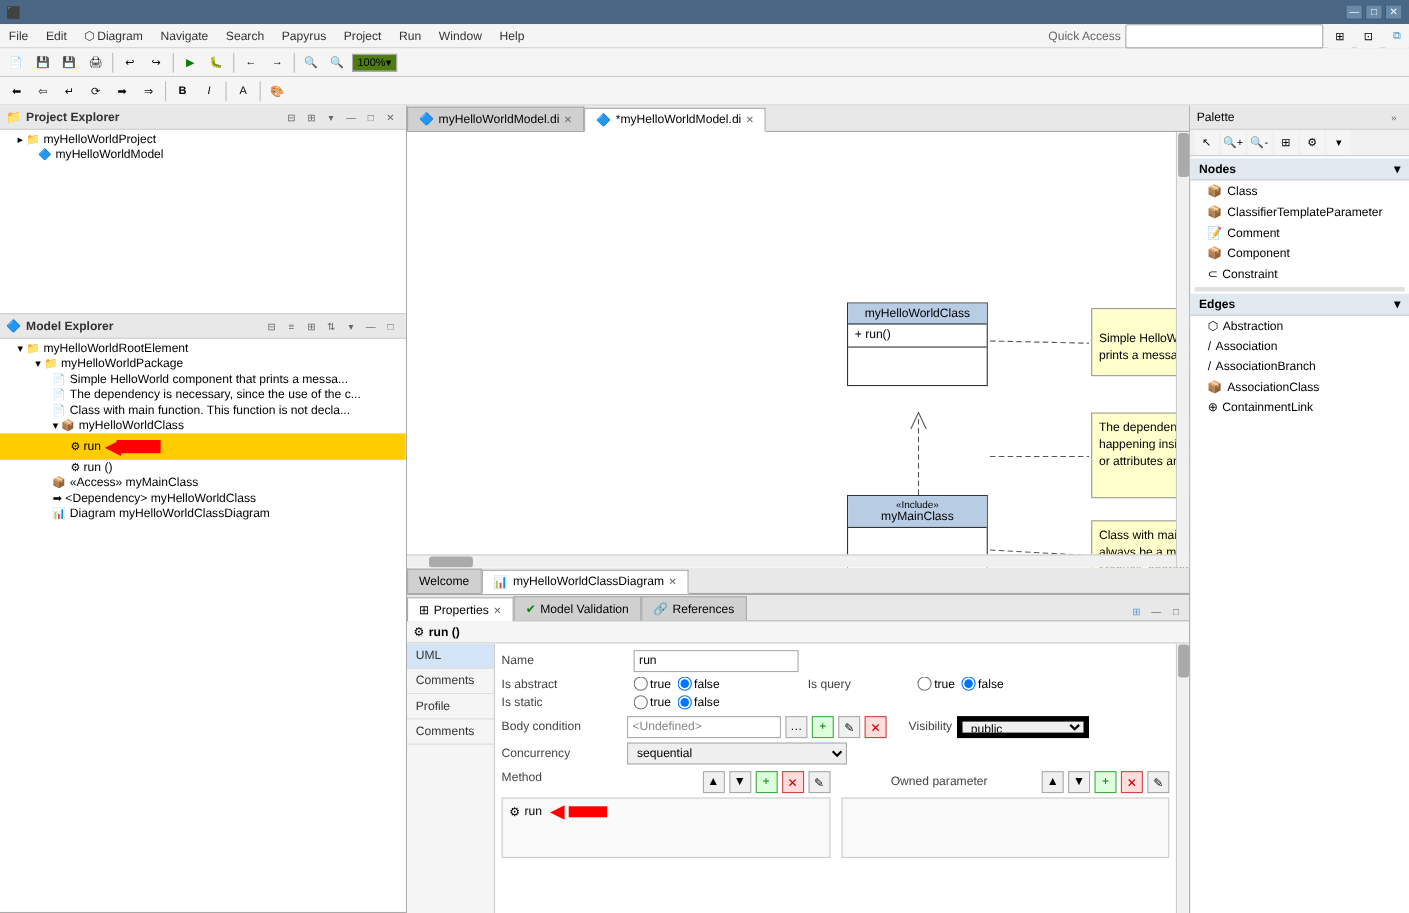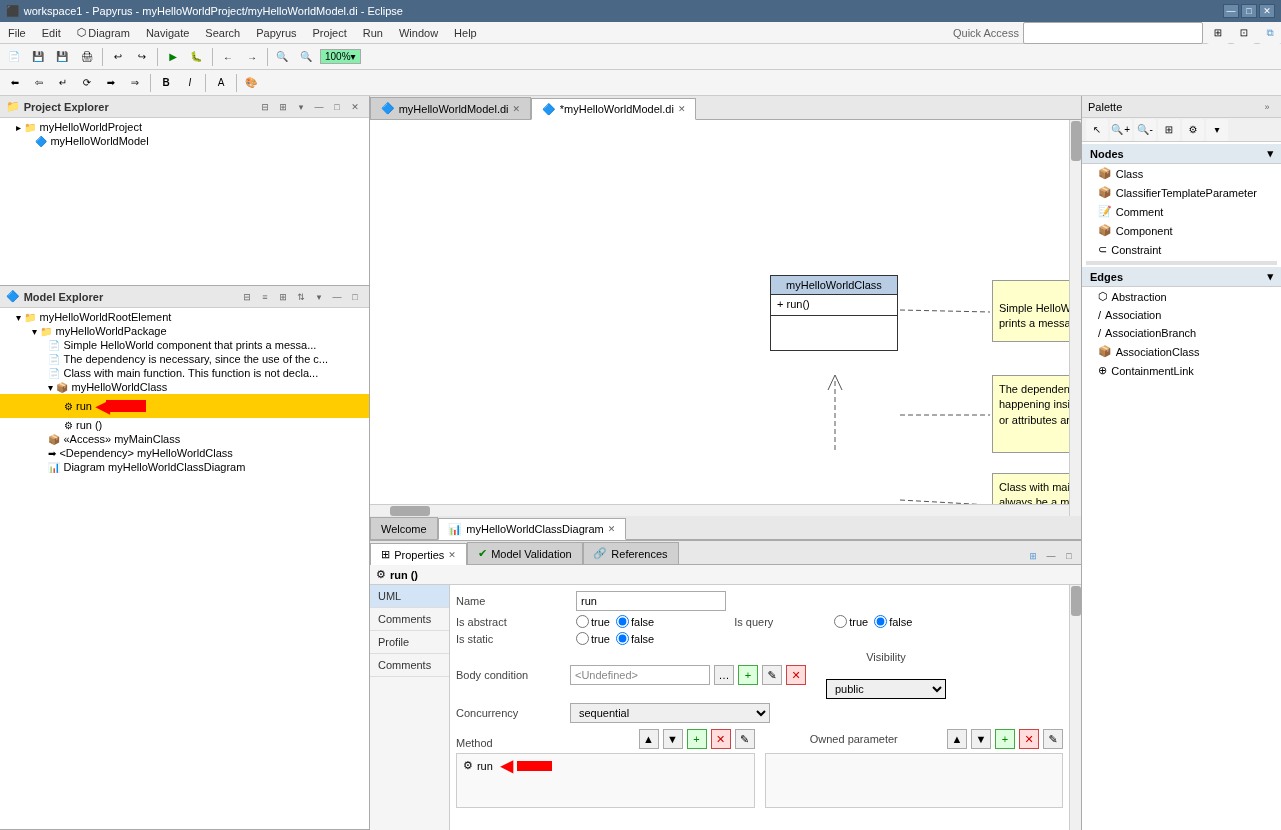--- a/index.html
+++ b/index.html
@@ -340,21 +340,20 @@
     }
     .btn-small.red { background: #ffdddd; border-color: #cc4444; color: #cc0000; }
     .btn-small.green { background: #ddffdd; border-color: #44aa44; color: #008800; }
   </style>
 </head>
 <body>
 
 <div class="title-bar">
   <div class="title-bar-left">
     <span>⬛</span>
-    <span>workspace1 - Papyrus - myHelloWorldProject/myHelloWorldModel.di - Eclipse</span>
   </div>
   <div class="title-bar-controls">
     <div class="title-btn">—</div>
     <div class="title-btn">□</div>
     <div class="title-btn">✕</div>
   </div>
 </div>
 
 <div class="menu-bar">
   <span class="menu-item">File</span>
@@ -389,21 +388,21 @@
   <div class="tb-btn">↪</div>
   <div class="toolbar-sep"></div>
   <div class="tb-btn" style="color:green;">▶</div>
   <div class="tb-btn" style="color:#555;">🐛</div>
   <div class="toolbar-sep"></div>
   <div class="tb-btn">←</div>
   <div class="tb-btn">→</div>
   <div class="toolbar-sep"></div>
   <div class="tb-btn">🔍</div>
   <div class="tb-btn">🔍</div>
-  <div style="border:1px solid #aaa; background:#86efac; padding:1px 4px; font-size:10px; display:flex; align-items:center;">100%▾</div>
+  <div style="border:1px solid #aaa; background:#4d7c0f; padding:1px 4px; font-size:10px; display:flex; align-items:center;">100%▾</div>
 </div>
 
 <div class="toolbar2">
   <div class="tb-btn">⬅</div>
   <div class="tb-btn">⇦</div>
   <div class="tb-btn">↵</div>
   <div class="tb-btn">⟳</div>
   <div class="tb-btn">➡</div>
   <div class="tb-btn">⇒</div>
   <div class="toolbar-sep"></div>
@@ -552,20 +551,29 @@
       <div class="uml-class" style="left:400px; top:155px; width:128px;">
         <div class="uml-class-header">
           <span>myHelloWorldClass</span>
         </div>
         <div class="uml-class-body">
           <span>+ run()</span>
         </div>
         <div class="uml-class-section" style="height:35px;"></div>
       </div>
 
+      <div class="uml-class" style="left:400px; top:330px; width:128px;">
+        <div class="uml-class-header">
+          <div style="font-size:9px;">«Include»</div>
+          <div>myMainClass</div>
+        </div>
+        <div class="uml-class-body" style="height:30px;"></div>
+        <div class="uml-class-section" style="height:30px;"></div>
+
+      </div>
 
       <div class="note-box" style="left:622px; top:160px; width:230px; height:62px; font-size:10px; white-space:pre-line;">
         <span>Simple HelloWorld component that
 prints a message in its "run" operation</span>
       </div>
 
       <div class="note-box" style="left:622px; top:255px; width:375px; height:78px; font-size:10px;">
         <span>The dependency is necessary, since the use of the class HelloWorld is happening inside the body (types appearing in the signature of operations or attributes are managed automatically).</span>
       </div>
 
@@ -680,42 +688,42 @@
             <div style="display:flex; align-items:center; gap:4px;">
               <span style="width:110px; color:#444;">Body condition</span>
               <div class="combo-input" style="width:140px; font-size:10px; color:#888;">
                 <span>&lt;Undefined&gt;</span>
               </div>
               <div class="btn-small">…</div>
               <div class="btn-small green">+</div>
               <div class="btn-small">✎</div>
               <div class="btn-small red">✕</div>
             </div>
-            <div style="display:flex; align-items:center; gap:16px;flex-direction:column;">
+            <div style="display:flex; align-items:center; gap:4px;">
               <span style="color:#444;">Visibility</span>
-              <select style="height:20px; border:1px solid #000000; padding:0 4px; width:120px;">
+              <select style="height:20px; border:5px solid #000000; padding:0 4px; width:120px;">
                 <option>public</option>
                 <option>private</option>
                 <option>protected</option>
               </select>
             </div>
           </div>
 
           <div style="display:flex; align-items:center; margin-bottom:6px;">
             <span style="width:110px; color:#444;">Concurrency</span>
             <select style="height:20px; border:1px solid #aaa; padding:0 4px; width:200px; margin-left:4px;">
               <option>sequential</option>
               <option>concurrent</option>
               <option>guarded</option>
             </select>
           </div>
 
           <div style="display:flex; gap:10px;">
             <div style="flex:1;">
-              <div style="display:flex; align-items:flex-end; margin-bottom:2px; gap:4px;">
+              <div style="display:flex; align-items:flex-start; margin-bottom:2px; gap:4px;">
                 <span style="color:#444; flex:1;">Method</span>
                 <div class="btn-small">▲</div>
                 <div class="btn-small">▼</div>
                 <div class="btn-small green">+</div>
                 <div class="btn-small red">✕</div>
                 <div class="btn-small">✎</div>
               </div>
               <div class="prop-list-area" style="min-height:55px;">
                 <div class="prop-list-item">
                   <span>⚙</span>

